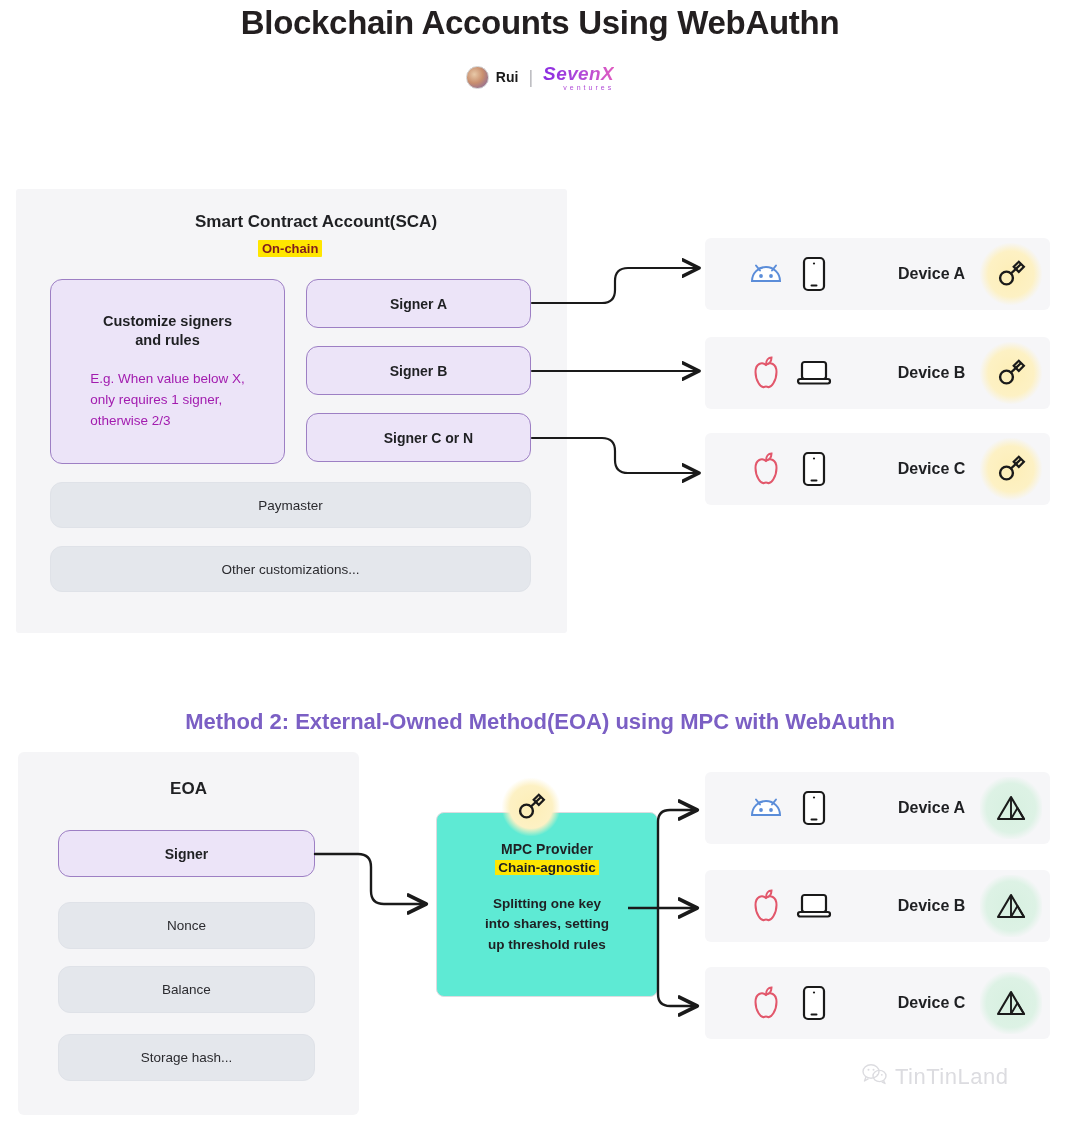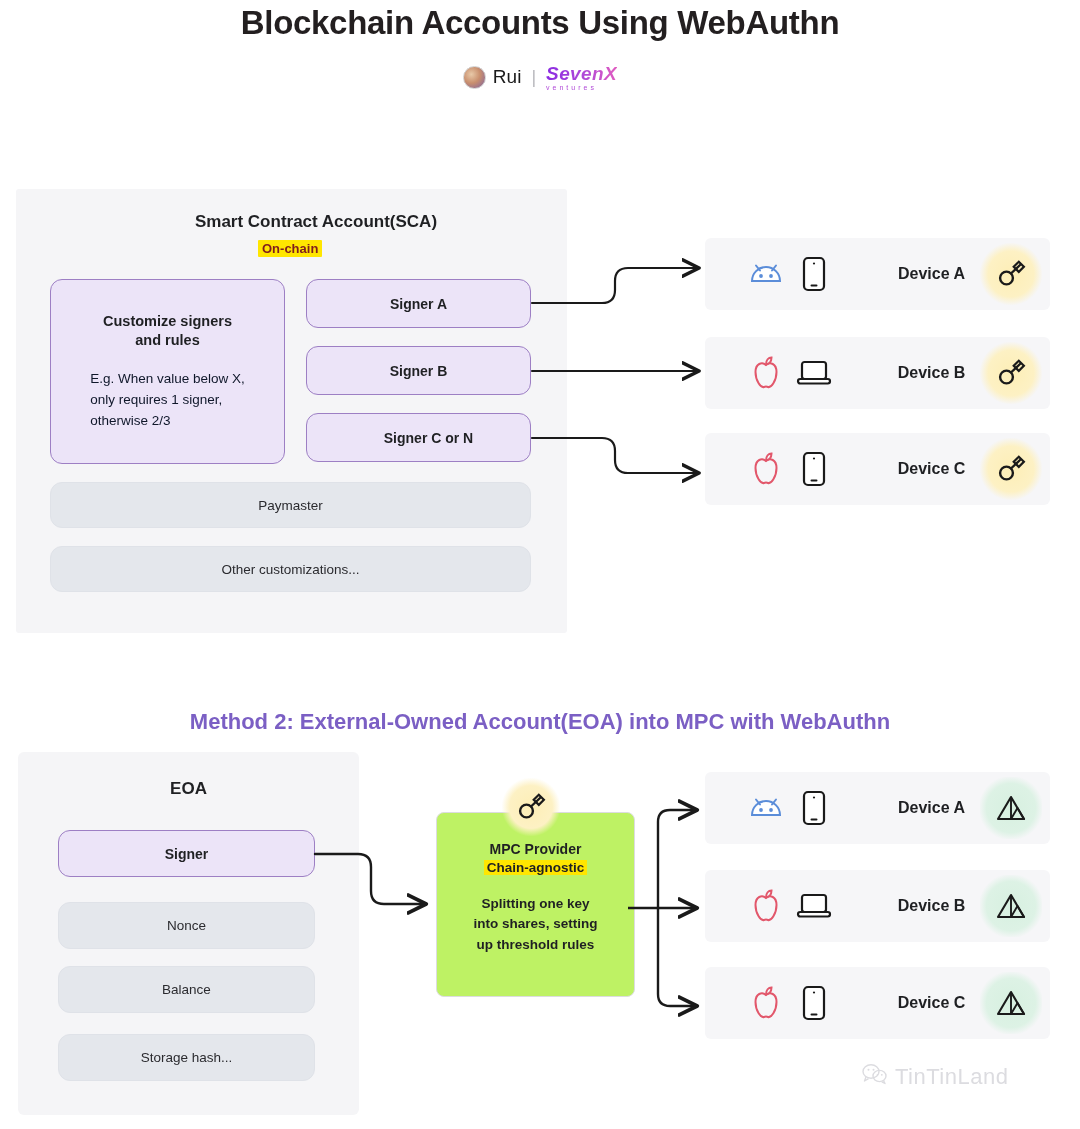--- a/index.html
+++ b/index.html
@@ -22,23 +22,23 @@
   .byline {
     position: absolute; top: 62px; left: 0; width: 1080px;
     display: flex; align-items: center; justify-content: center; gap: 7px;
     height: 30px;
   }
   .avatar {
     width: 23px; height: 23px; border-radius: 50%;
     background: radial-gradient(circle at 35% 35%, #e8c9a8 0%, #c98f6e 45%, #7b5fa3 100%);
     border: 1px solid #cfcfcf; flex: none;
   }
-  .byline-name { font-size: 19px; font-weight: normal; color: #1a1a1a; }
+  .byline-name { font-size: 14px; font-weight: bold; color: #1a1a1a; }
   .byline-sep { font-size: 18px; color: #b9b9bd; padding: 0 3px; }
-  .sevenx { display: flex; flex-direction: column; align-items: flex-start; line-height: 1; }
+  .sevenx { display: flex; flex-direction: column; align-items: flex-end; line-height: 1; }
   .sevenx-main {
     font-size: 19px; font-weight: bold; font-style: italic; letter-spacing: 0.4px;
     background: linear-gradient(90deg, #8a2be2 0%, #b14bd8 55%, #e05bc0 100%);
     -webkit-background-clip: text; background-clip: text; color: #9b30d9;
     -webkit-text-fill-color: transparent;
   }
   .sevenx-sub { font-size: 7px; letter-spacing: 3px; color: #b14bd8; margin-top: 1px; }
 
   
   .method-heading {
@@ -69,42 +69,42 @@
   .box {
     position: absolute; border-radius: 12px;
     display: flex; flex-direction: column; align-items: center; justify-content: center;
     text-align: center;
   }
   .box-purple { background: #ece4f8; border: 1.6px solid #9d7fc4; }
   .box-grey   { background: #e4e7ec; border: 1px solid #dfe2e8; }
 
   #customize-box { left: 50px; top: 279px; width: 235px; height: 185px; padding: 0 14px; }
   .cust-title { font-size: 14.5px; font-weight: bold; line-height: 1.35; color: #1f2023; }
-  .cust-body  { font-size: 13.5px; line-height: 1.55; color: #0f172a; margin-top: 18px; text-align: left; }
+  .cust-body  { font-size: 13.5px; line-height: 1.55; color: #a21caf; margin-top: 18px; text-align: left; }
 
   .signer-box { left: 306px; width: 225px; height: 49px; font-size: 14px; font-weight: bold; color: #1f2023; }
   #signer-a { top: 279px; }
   #signer-b { top: 346px; }
   #signer-c { top: 413px; padding-left: 20px; }
 
   .misc-box { left: 50px; width: 481px; height: 46px; font-size: 13.5px; color: #2b2b2f; }
   #paymaster-box { top: 482px; }
   #othercust-box { top: 546px; }
 
   
   .eoa-box { left: 58px; width: 257px; height: 47px; font-size: 13.5px; color: #2b2b2f; }
   #eoa-signer { top: 830px; font-size: 14px; font-weight: bold; color: #1f2023; }
   #eoa-nonce  { top: 902px; }
   #eoa-balance{ top: 966px; }
   #eoa-storage{ top: 1034px; }
 
   
   #mpc-box {
-    position: absolute; left: 436px; top: 812px; width: 199px; height: 185px;
-    background: #bef264; border: 1px solid #dcdce0; border-radius: 8px;
+    position: absolute; left: 436px; top: 812px; width: 222px; height: 185px;
+    background: #5eead4; border: 1px solid #dcdce0; border-radius: 8px;
     display: flex; flex-direction: column; align-items: center;
     padding-top: 28px;
   }
   .mpc-title { font-size: 14px; font-weight: bold; color: #1f2023; }
   .mpc-tag {
     font-size: 13.5px; font-weight: bold; color: #1f2023;
     background: #ffe600; padding: 0 3px; margin-top: 3px;
   }
   .mpc-body { font-size: 13.5px; font-weight: bold; line-height: 1.5; color: #1f2023; margin-top: 19px; text-align: center; }
   #mpc-key-badge {
@@ -262,21 +262,21 @@
     <span class="device-label">Device C</span>
     <span class="badge badge-yellow">
       <svg width="30" height="30" viewBox="0 0 30 30">
         <circle cx="10.5" cy="19" r="6.4" fill="none" stroke="#1a1a1a" stroke-width="2.4"></circle>
         <line x1="15" y1="14.5" x2="24" y2="6" stroke="#1a1a1a" stroke-width="2.4" stroke-linecap="round"></line>
         <rect x="19.2" y="4.2" width="7.2" height="7.2" transform="rotate(45 22.8 7.8)" fill="none" stroke="#1a1a1a" stroke-width="2.2"></rect>
       </svg>
     </span>
   </div>
 
-  <div class="method-heading" id="m2-heading">Method 2: External-Owned Account(EOA) into MPC with WebAuthn</div>
+  <div class="method-heading" id="m2-heading">Method 2: External-Owned Method(EOA) using MPC with WebAuthn</div>
 
   <div class="panel" id="eoa-panel"></div>
   <div class="panel-title" id="eoa-title">EOA</div>
 
   <div class="box box-purple eoa-box" id="eoa-signer">Signer</div>
   <div class="box box-grey   eoa-box" id="eoa-nonce">Nonce</div>
   <div class="box box-grey   eoa-box" id="eoa-balance">Balance</div>
   <div class="box box-grey   eoa-box" id="eoa-storage">Storage hash...</div>
 
   <svg class="connector" style="left:313px; top:838px; width:130px; height:100px;" viewBox="0 0 130 100">

